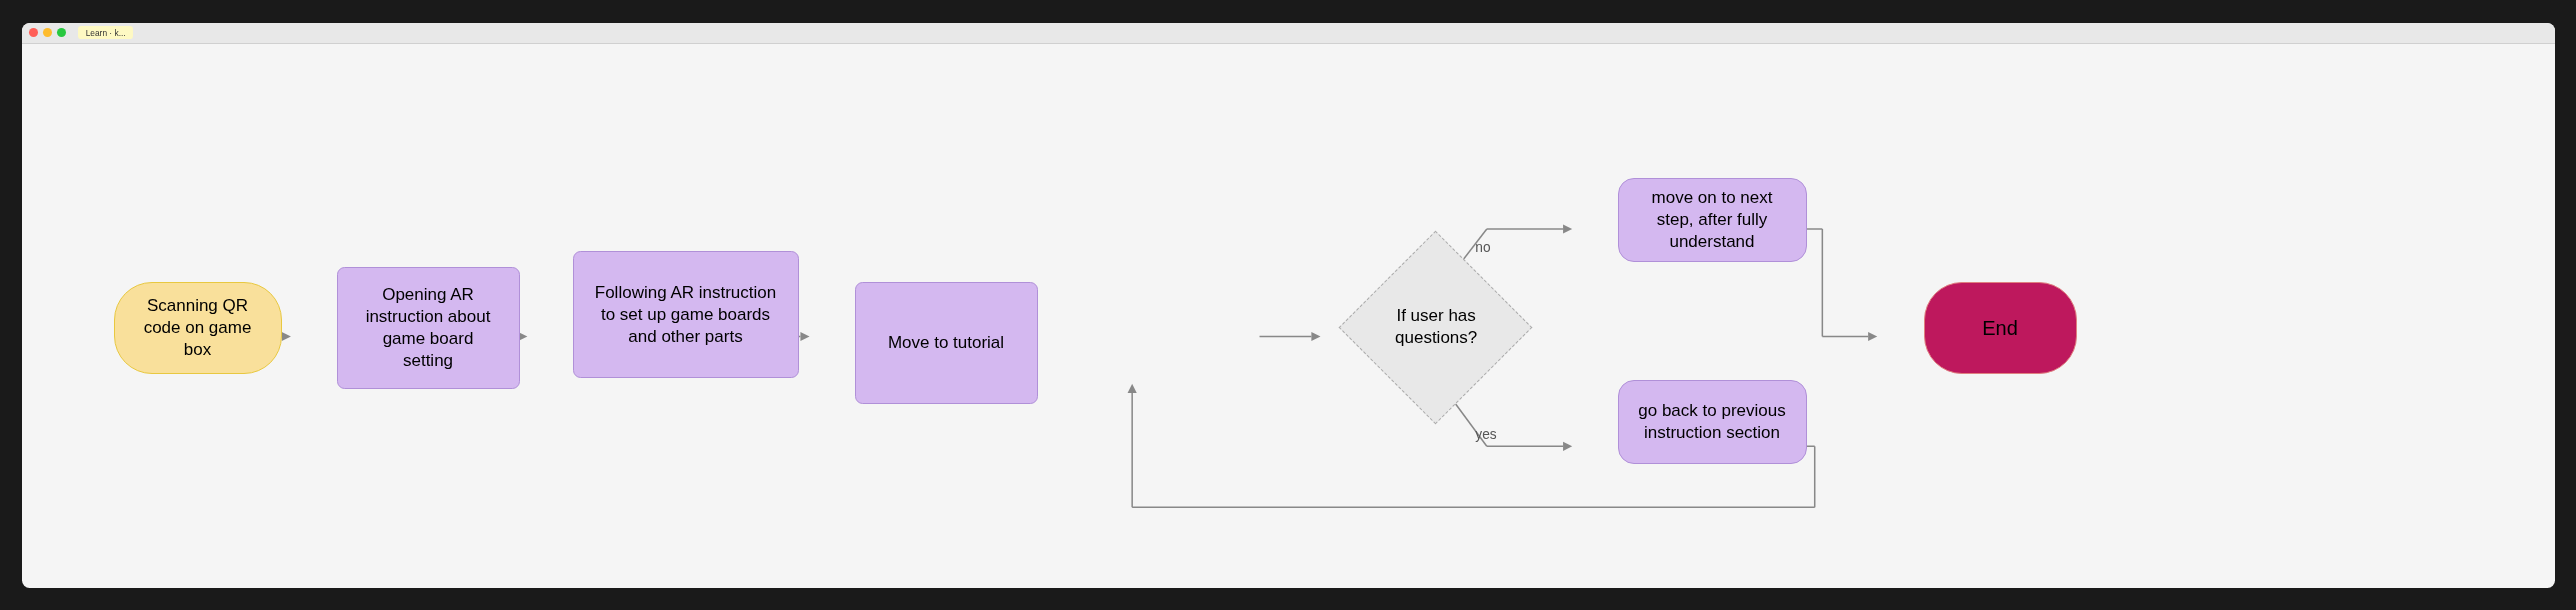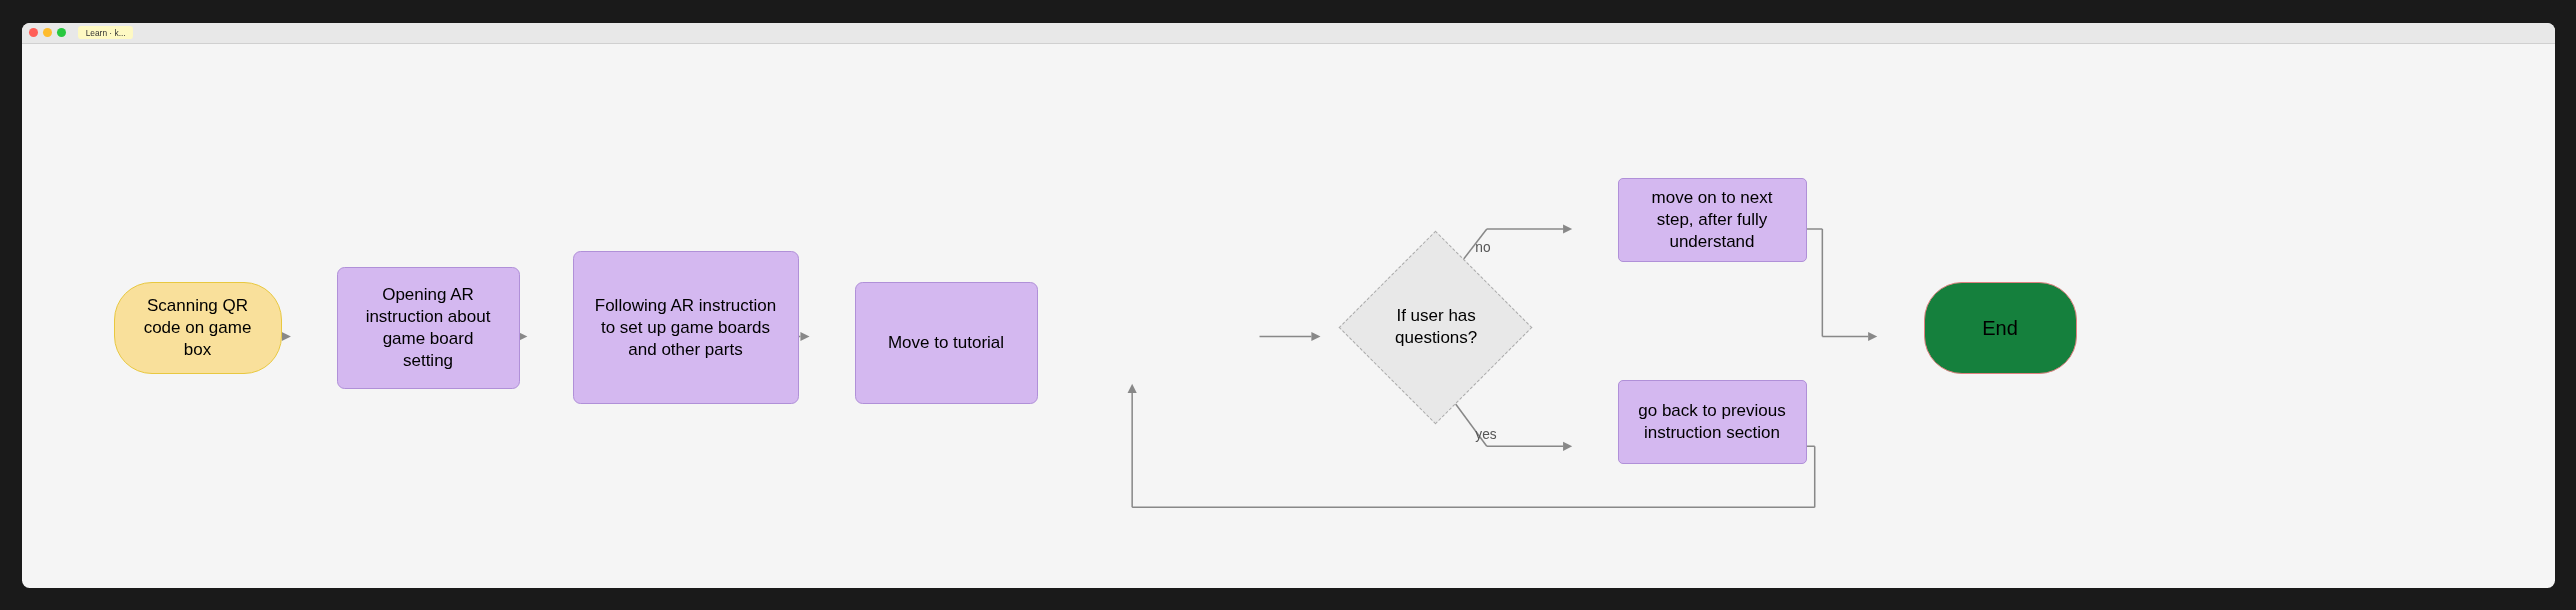--- a/index.html
+++ b/index.html
@@ -87,21 +87,21 @@
     }
     .node-purple {
       background: #d4b8f0;
       border: 1.5px solid #b090d8;
       border-radius: 7.6px;
       padding: 15.3px 19px;
       min-width: 183px;
       min-height: 122px;
     }
     .node-pink {
-      background: #15803d;
+      background: #be185d;
       border: 1.5px solid #e08080;
       border-radius: 38px;
       padding: 15.3px 30.5px;
       min-width: 137px;
       min-height: 92px;
     }
     .node-diamond {
       background: #e8e8e8;
       border: 1.5px dashed #aaaaaa;
       transform: rotate(45deg);
@@ -112,21 +112,21 @@
     .node-diamond-text {
       transform: rotate(-45deg);
       text-align: center;
       font-size: 17px;
       line-height: 1.3;
       width: 122px;
     }
     .node-purple-small {
       background: #d4b8f0;
       border: 1.5px solid #b090d8;
-      border-radius: 5px;
+      border-radius: 16px;
       padding: 13.7px 17px;
       min-width: 175px;
       min-height: 84px;
       display: flex;
       align-items: center;
       justify-content: center;
       text-align: center;
       font-size: 17px;
       line-height: 1.3;
       flex-shrink: 0;
@@ -196,21 +196,21 @@
         </div>
       </div>
 
       <div style="position:absolute;left:269px;top:211px;">
         <div class="node node-purple" style="width:182px;height:122px;">
           <span>Opening AR instruction about game board setting</span>
         </div>
       </div>
 
       <div style="position:absolute;left:505px;top:195px;">
-        <div class="node node-purple" style="width:226px;height:153px;">
+        <div class="node node-purple" style="width:226px;height:127px;">
           <span>Following AR instruction to set up game boards and other parts</span>
         </div>
       </div>
 
       <div style="position:absolute;left:787px;top:226px;">
         <div class="node node-purple" style="width:151px;height:92px;">
           <span>Move to tutorial</span>
         </div>
       </div>
 

